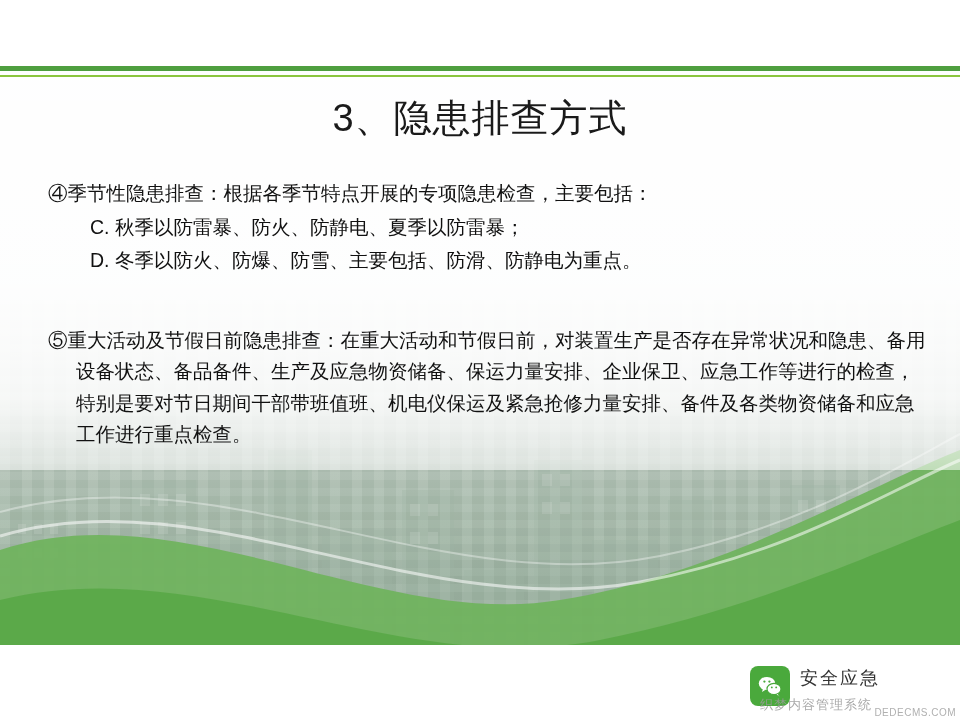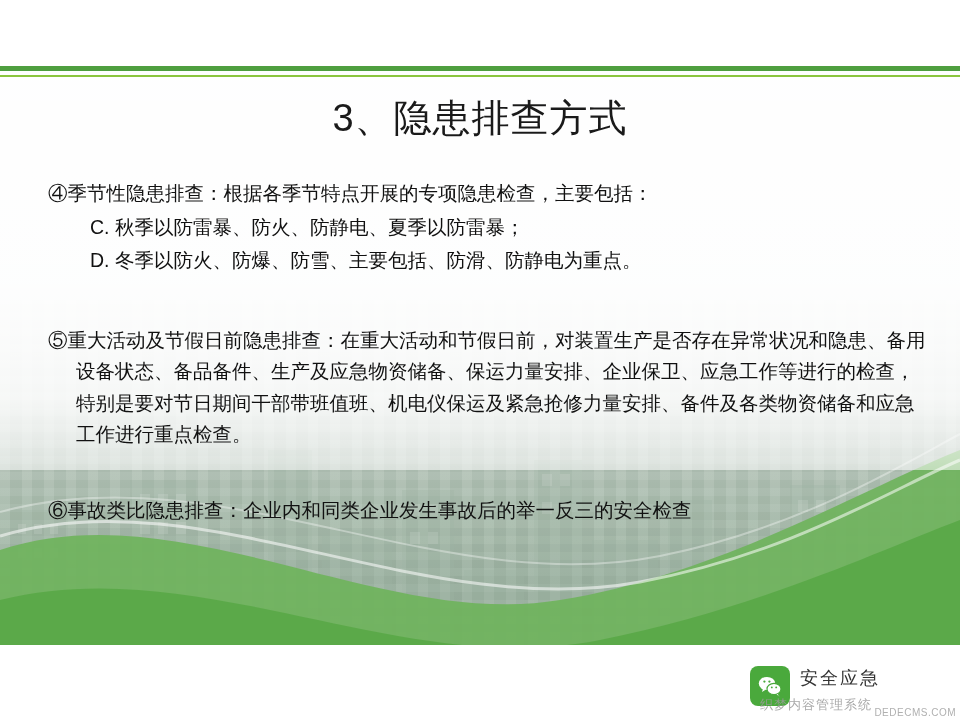--- a/index.html
+++ b/index.html
@@ -275,23 +275,20 @@
     </div>
 
     <div class="gap-lg"></div>
 
     <div>
       <p class="para wrapped hang">⑤重大活动及节假日前隐患排查：在重大活动和节假日前，对装置生产是否存在异常状况和隐患、备用设备状态、备品备件、生产及应急物资储备、保运力量安排、企业保卫、应急工作等进行的检查，特别是要对节日期间干部带班值班、机电仪保运及紧急抢修力量安排、备件及各类物资储备和应急工作进行重点检查。</p>
     </div>
 
     <div class="gap-md"></div>
 
-    <div>
-      <p class="para">⑥事故类比隐患排查：企业内和同类企业发生事故后的举一反三的安全检查</p>
-    </div>
 
   </div>
 
   <div class="footer-strip"></div>
 
   <div class="wechat">
     <span class="wechat-logo">
       <svg width="26" height="26" viewBox="0 0 26 26" aria-hidden="true">
         <ellipse cx="10" cy="10.5" rx="8.2" ry="6.6" fill="#ffffff"></ellipse>
         <polygon points="6,15.5 5,19 8.5,16.8" fill="#ffffff"></polygon>

